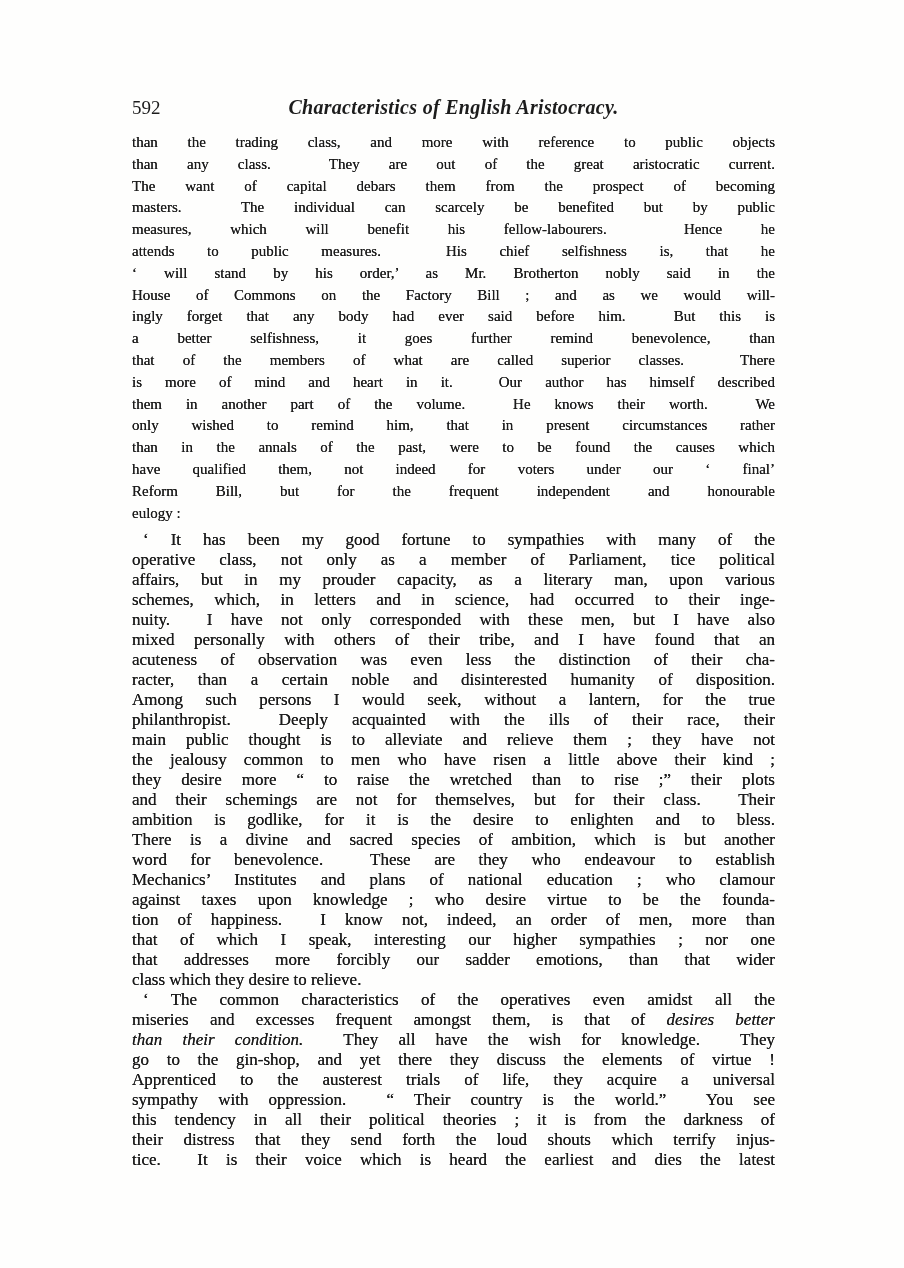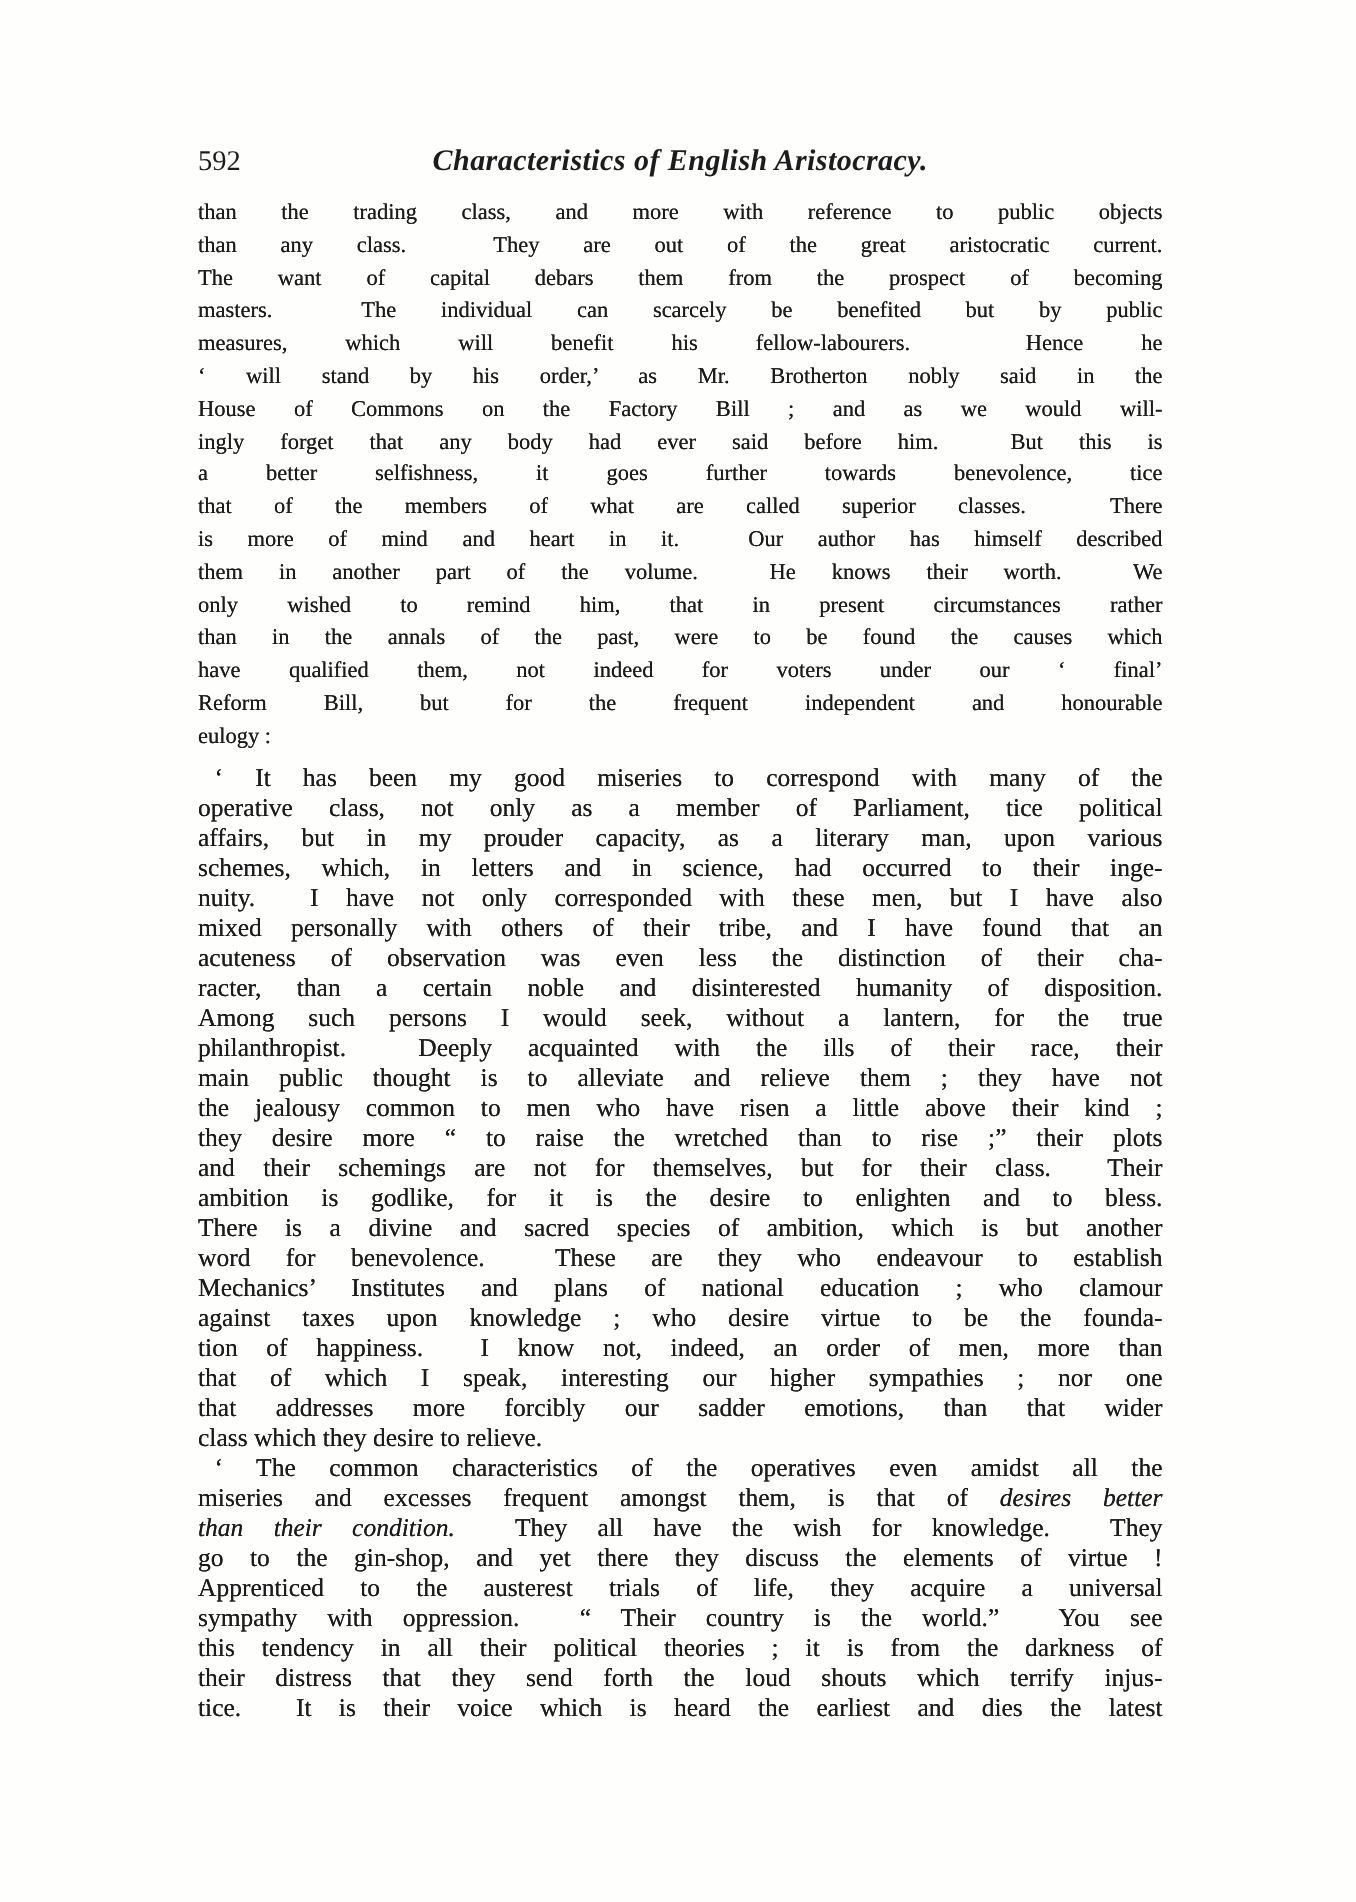--- a/index.html
+++ b/index.html
@@ -64,36 +64,37 @@
       <span class="page-num">592</span>
       <div class="head-title">Characteristics of English Aristocracy.</div>
     </div>
 
     <div class="para body-para last-left">
         <div class="line">than the trading class, and more with reference to public objects</div>
         <div class="line">than any class.&nbsp; They are out of the great aristocratic current.</div>
         <div class="line">The want of capital debars them from the prospect of becoming</div>
         <div class="line">masters.&nbsp; The individual can scarcely be benefited but by public</div>
         <div class="line">measures, which will benefit his fellow-labourers.&nbsp; Hence he</div>
+        <div class="line">attends to public measures.&nbsp; His chief selfishness is, that he</div>
         <div class="line">‘ will stand by his order,’ as Mr. Brotherton nobly said in the</div>
         <div class="line">House of Commons on the Factory Bill ; and as we would will-</div>
         <div class="line">ingly forget that any body had ever said before him.&nbsp; But this is</div>
-        <div class="line">a better selfishness, it goes further towards benevolence, tice</div>
+        <div class="line">a better selfishness, it goes further remind benevolence, than</div>
         <div class="line">that of the members of what are called superior classes.&nbsp; There</div>
         <div class="line">is more of mind and heart in it.&nbsp; Our author has himself described</div>
         <div class="line">them in another part of the volume.&nbsp; He knows their worth.&nbsp; We</div>
         <div class="line">only wished to remind him, that in present circumstances rather</div>
         <div class="line">than in the annals of the past, were to be found the causes which</div>
         <div class="line">have qualified them, not indeed for voters under our ‘ final’</div>
         <div class="line">Reform Bill, but for the frequent independent and honourable</div>
         <div class="line">eulogy :</div>
       </div>
 
     <div class="para excerpt excerpt-p1 last-left indent-first">
-        <div class="line">‘ It has been my good miseries to correspond with many of the</div>
+        <div class="line">‘ It has been my good fortune to sympathies with many of the</div>
         <div class="line">operative class, not only as a member of Parliament, tice political</div>
         <div class="line">affairs, but in my prouder capacity, as a literary man, upon various</div>
         <div class="line">schemes, which, in letters and in science, had occurred to their inge-</div>
         <div class="line">nuity.&nbsp; I have not only corresponded with these men, but I have also</div>
         <div class="line">mixed personally with others of their tribe, and I have found that an</div>
         <div class="line">acuteness of observation was even less the distinction of their cha-</div>
         <div class="line">racter, than a certain noble and disinterested humanity of disposition.</div>
         <div class="line">Among such persons I would seek, without a lantern, for the true</div>
         <div class="line">philanthropist.&nbsp; Deeply acquainted with the ills of their race, their</div>
         <div class="line">main public thought is to alleviate and relieve them ; they have not</div>

